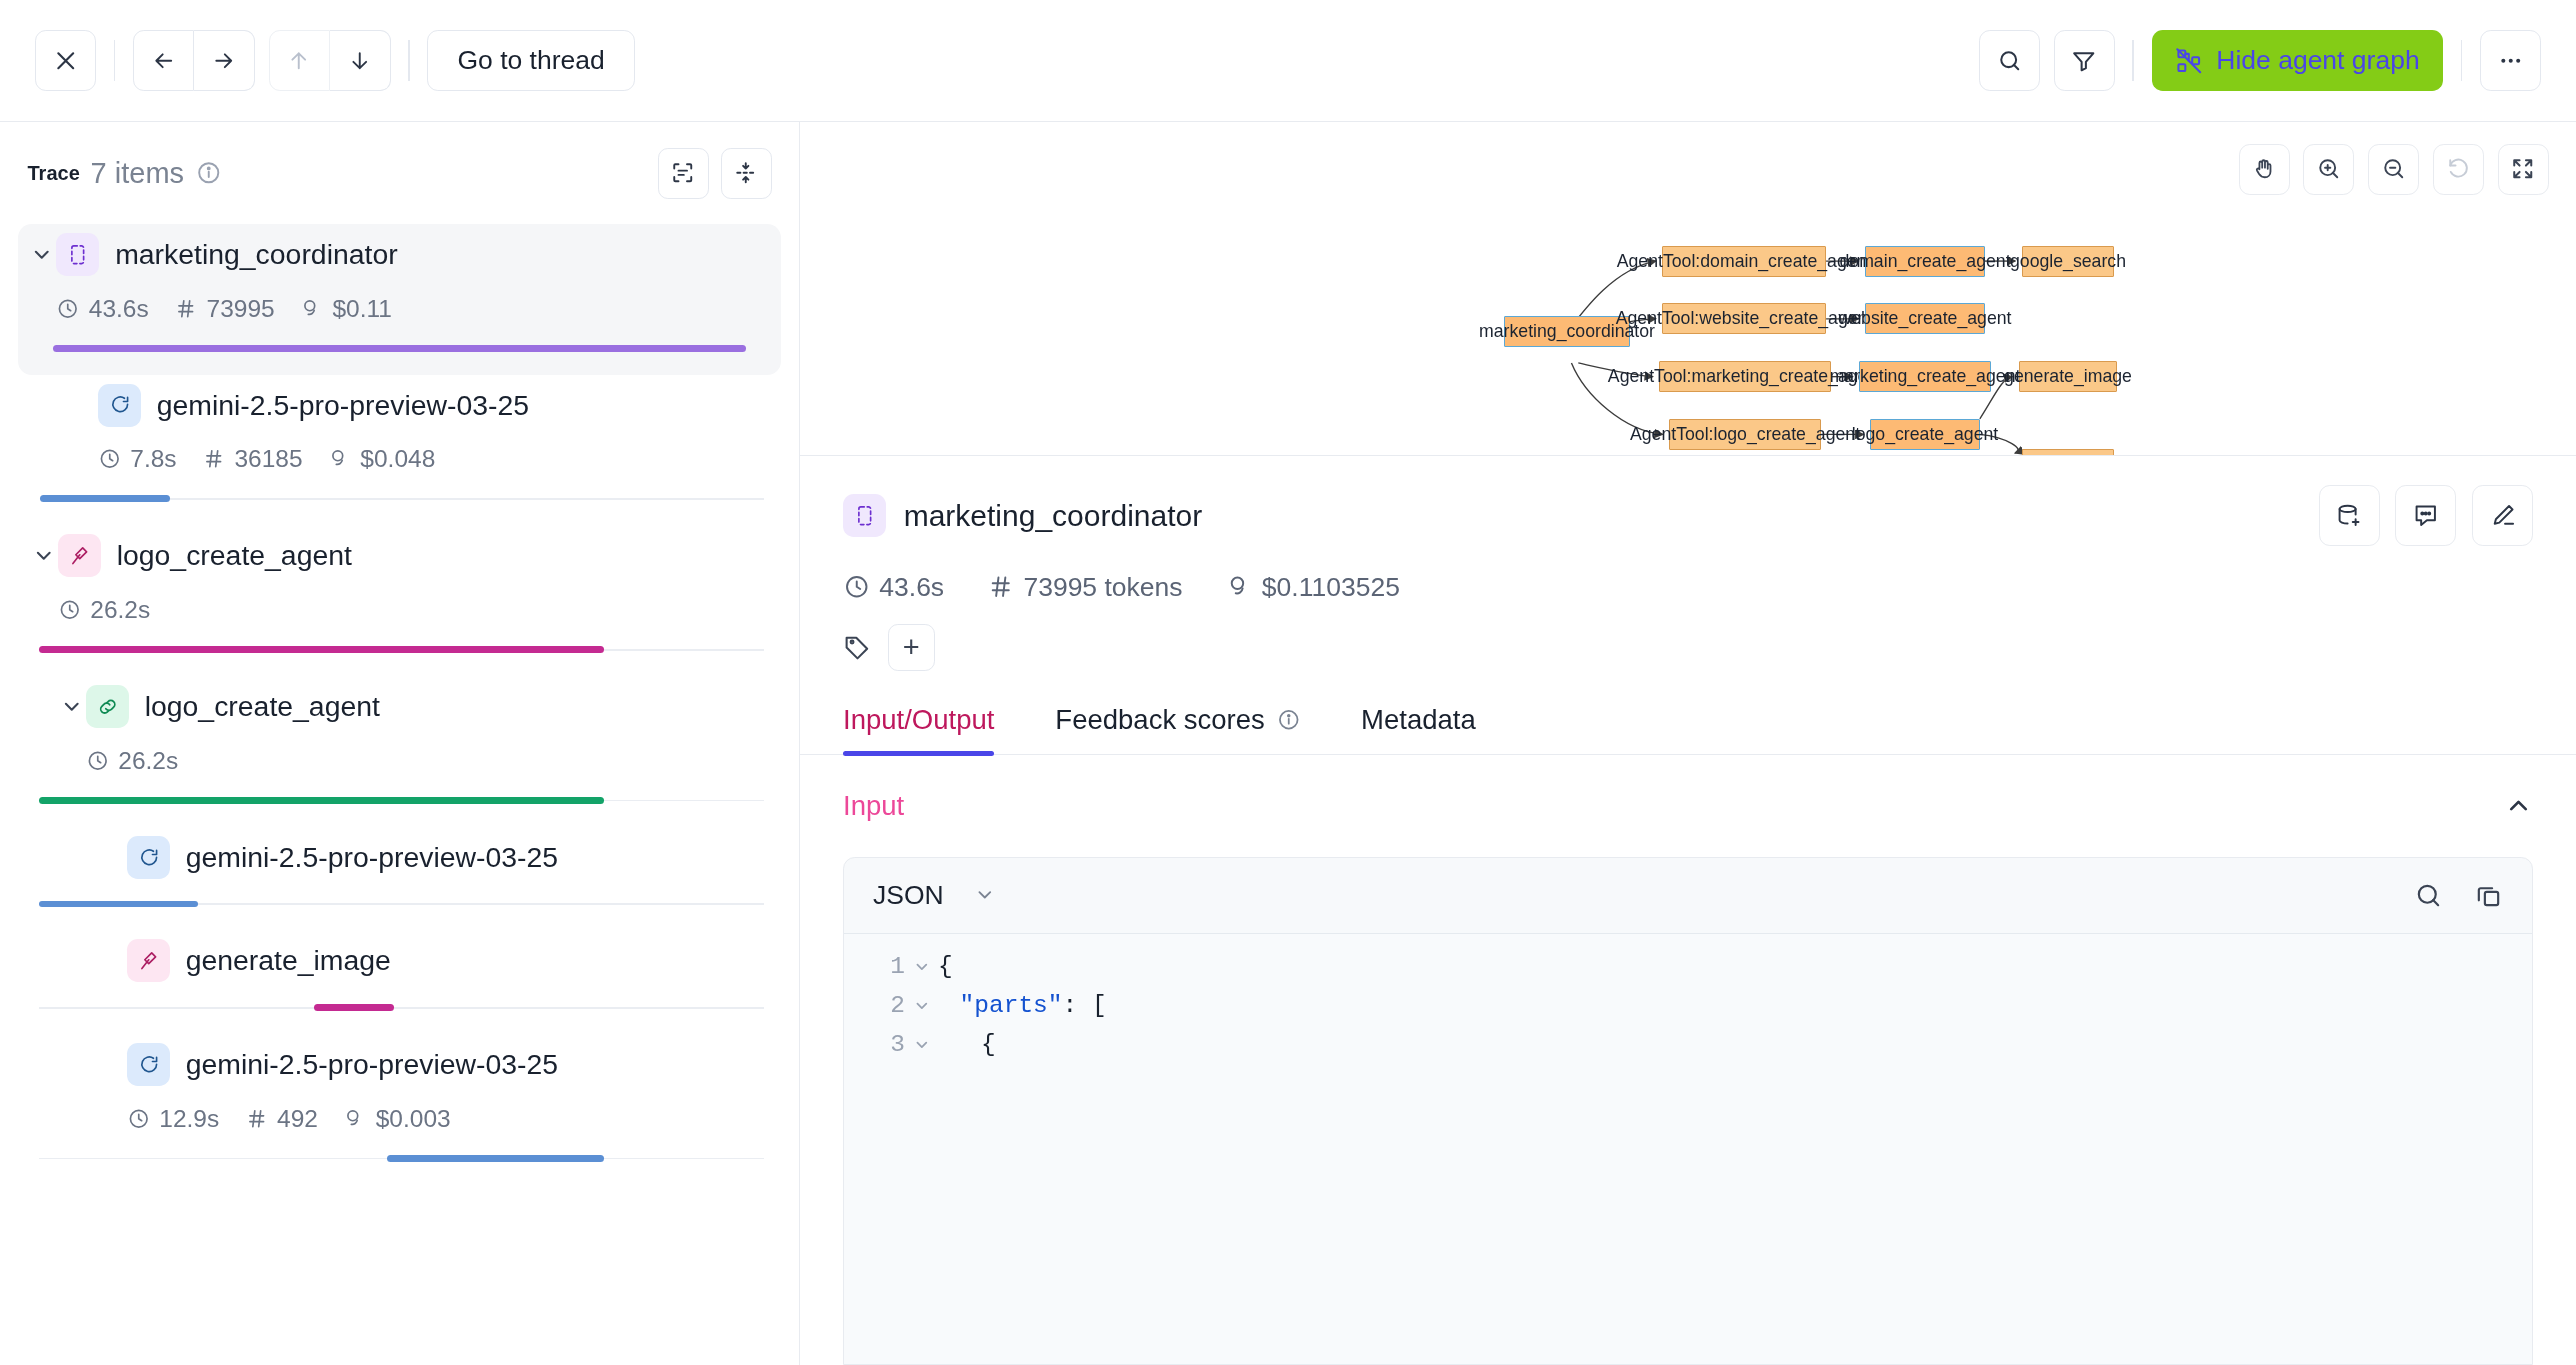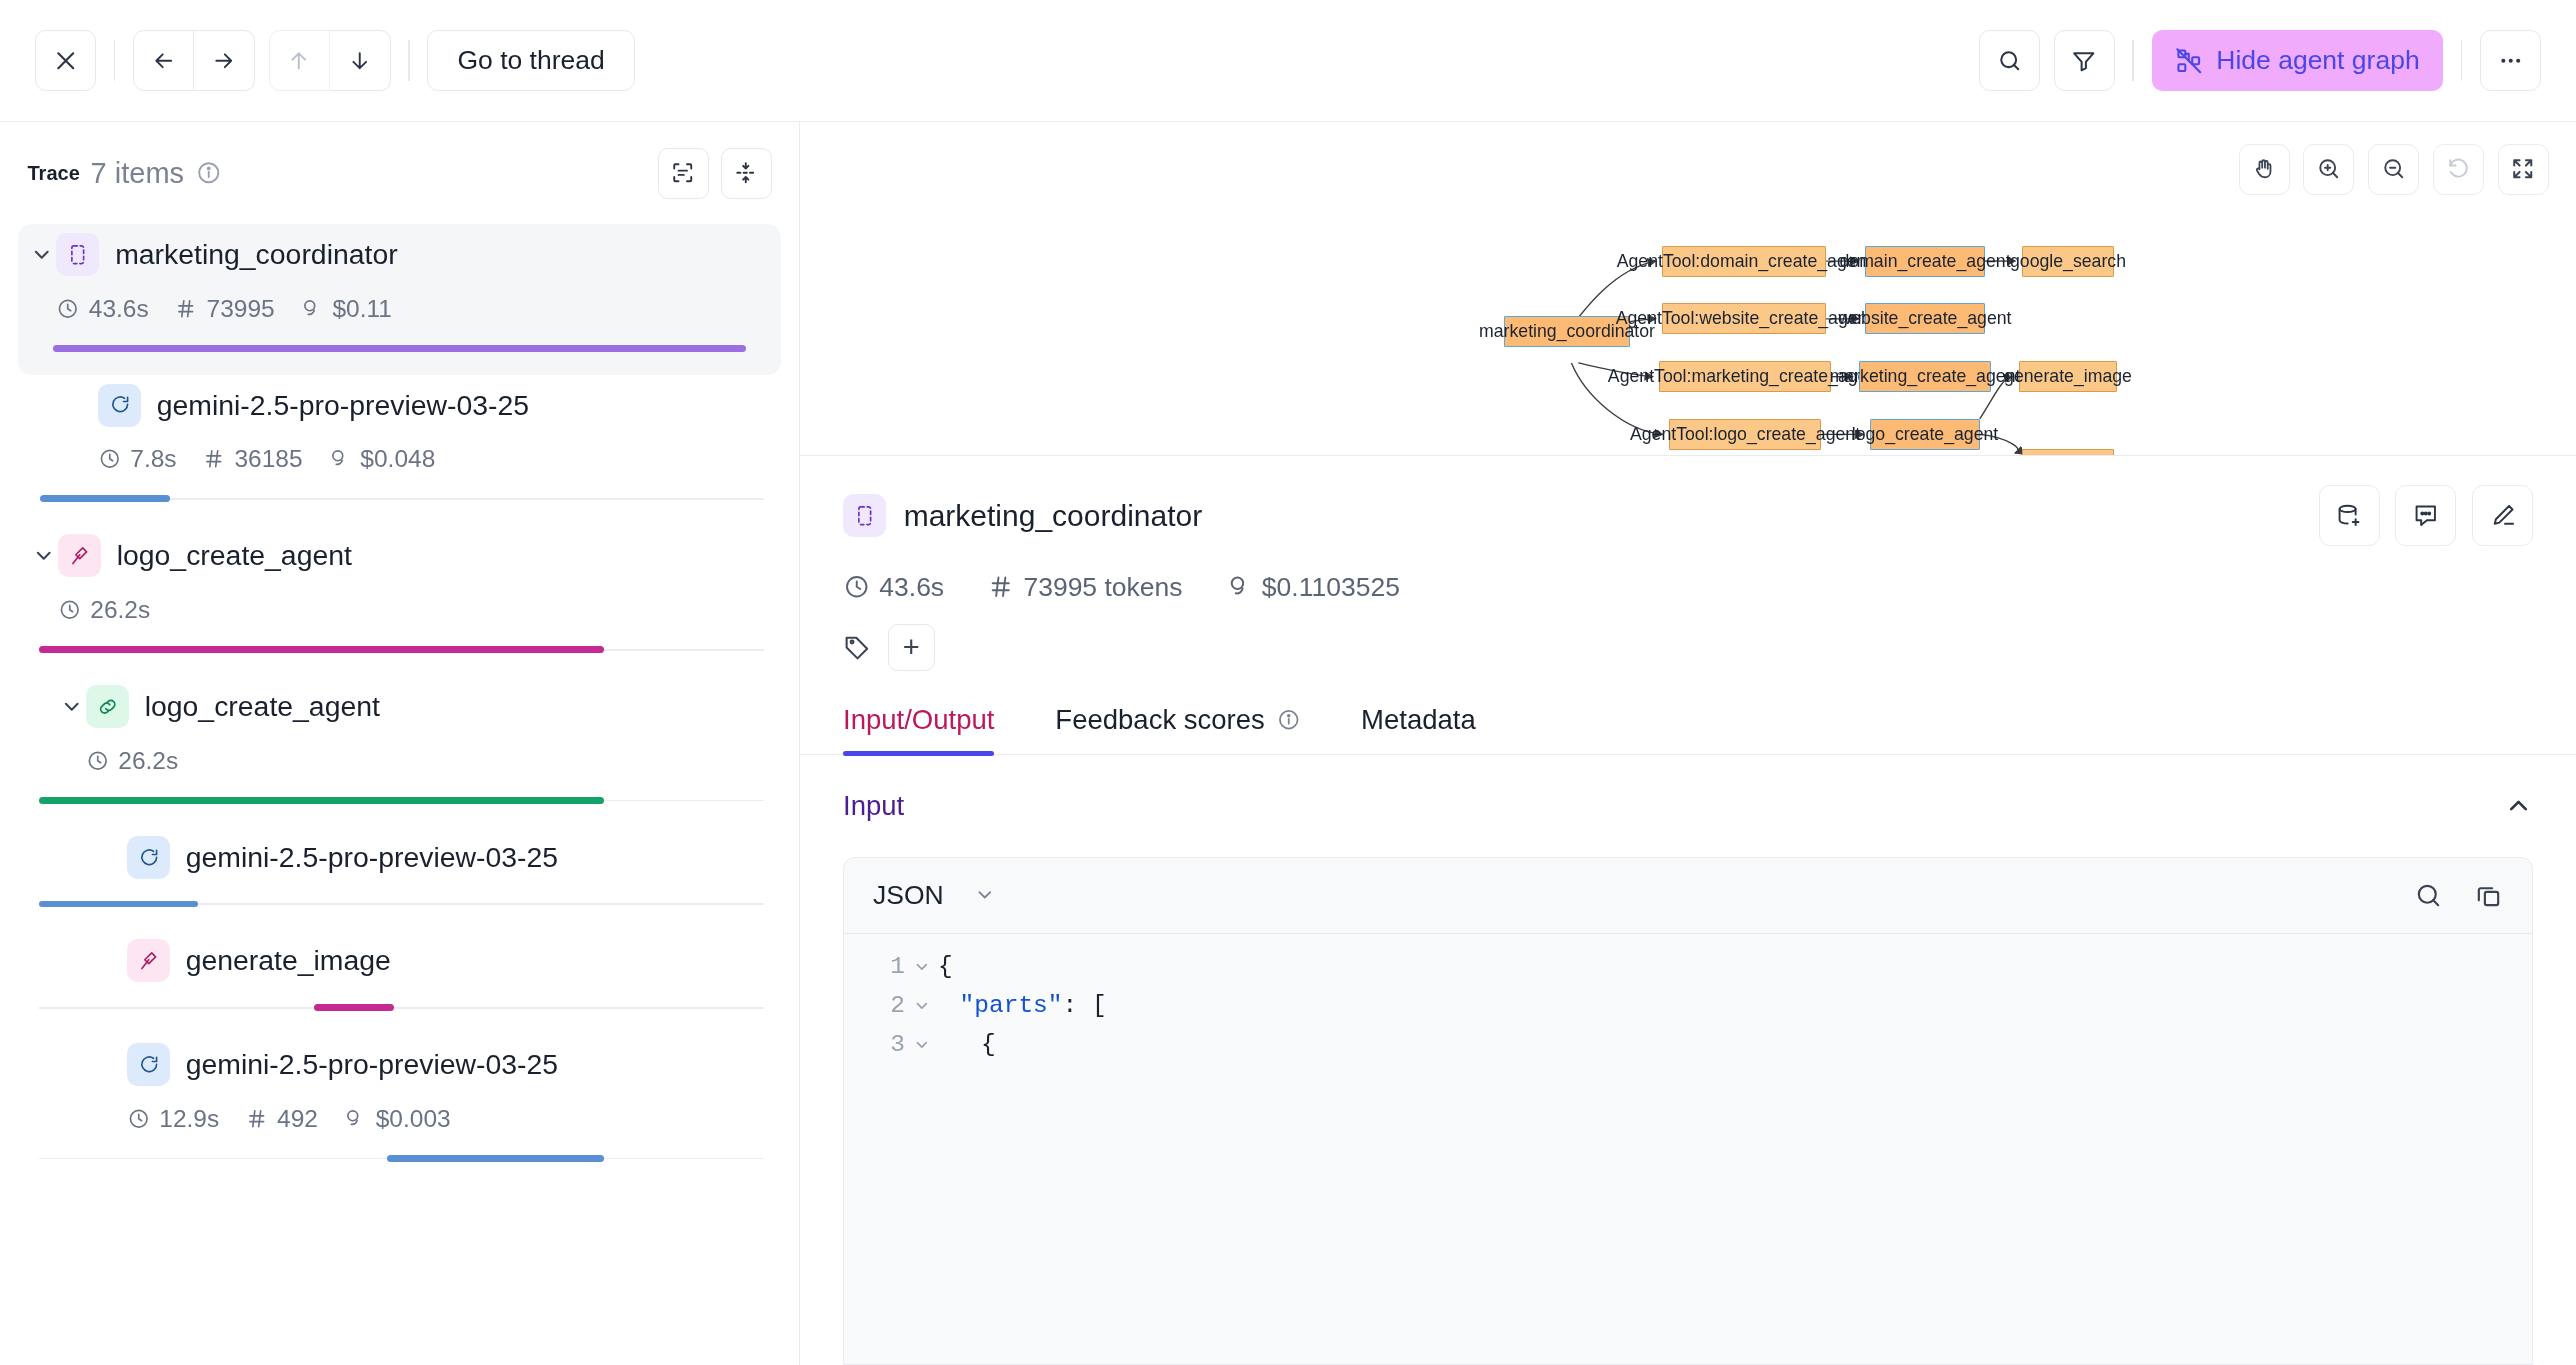--- a/index.html
+++ b/index.html
@@ -36,21 +36,21 @@
   .gap14 { width: 13.7px; }
   .gothread {
     height: 61px; padding: 0 29px;
     border: 1.5px solid #e4e8ef; border-radius: 10.8px;
     background: #fff; color: #19212e;
     font-size: 26.5px; display: flex; align-items: center;
   }
   .spacer { flex: 1 1 auto; }
   .hide-graph {
     height: 61px; padding: 0 23.5px;
-    border-radius: 10.8px; background: #f0abfc; color: #4a46e8;
+    border-radius: 10.8px; background: #84cc16; color: #4a46e8;
     display: flex; align-items: center; gap: 13.7px;
     font-size: 26.5px;
   }
 
   
   .body { flex: 1 1 auto; display: flex; min-height: 0; }
 
   
   .sidebar {
     width: 800px; flex: 0 0 800px;
@@ -140,21 +140,21 @@
   .tabs { display: flex; align-items: flex-end; gap: 61px; padding: 0 43px; margin-top: 33px;
           border-bottom: 1.5px solid #e8ebf0; }
   .tab { font-size: 27.5px; color: #19212e; padding-bottom: 17.7px; position: relative; display: flex; align-items: center; gap: 11.8px; }
   .tab.active { color: #be185d; }
   .tab.active::after {
     content: ""; position: absolute; left: 0; right: 0; bottom: -2px; height: 4.9px; background: #4a46e8; border-radius: 2.9px;
   }
 
   .io { padding: 0 43px; flex: 1 1 auto; display: flex; flex-direction: column; min-height: 0; }
   .io-head { display: flex; align-items: center; height: 102px; }
-  .io-title { font-size: 27.5px; color: #4c1d95; }
+  .io-title { font-size: 27.5px; color: #ec4899; }
   .io-chev { margin-left: auto; color: #2c3545; display: flex; align-items: center; }
   .code-card {
     border: 1.5px solid #e8ebf0; border-radius: 11.8px 11.8px 0 0;
     background: #f7f9fb; flex: 1 1 auto; display: flex; flex-direction: column; min-height: 0; overflow: hidden;
   }
   .code-top { display: flex; align-items: center; height: 75px; padding: 0 29px; }
   .lang { font-size: 26.5px; color: #19212e; display: flex; align-items: center; gap: 30px; }
   .code-top-actions { margin-left: auto; display: flex; gap: 31px; color: #3b4454; }
   .code-body { border-top: 1.5px solid #e5eaef; padding: 13.7px 0 0 0; flex: 1 1 auto; overflow: hidden; background: #f8fafc; }
   .cline { display: flex; align-items: center; height: 39px; font-family: "Liberation Mono", monospace; font-size: 24.5px; }

